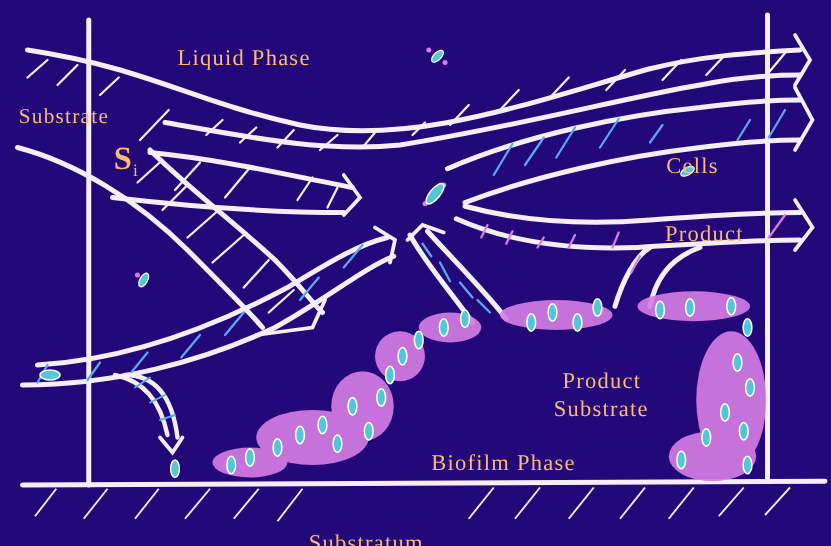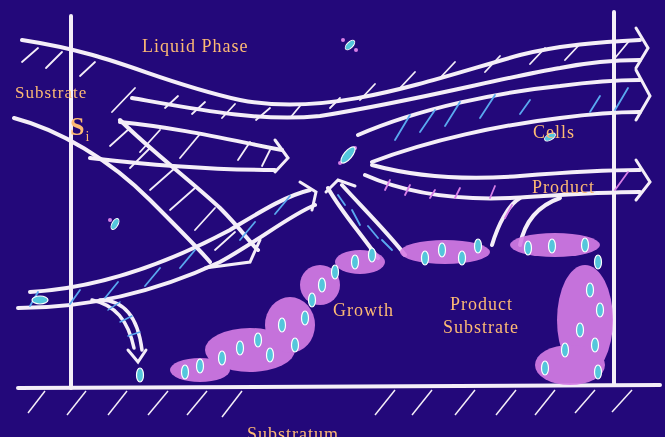--- a/index.html
+++ b/index.html
@@ -220,20 +220,20 @@
         </g>
     <ellipse cx="350" cy="45" rx="3" ry="6" fill="#54c6dc" stroke="#fff" stroke-width="1" transform="rotate(45 350 45)"></ellipse>
     <ellipse cx="115" cy="224" rx="3" ry="6" fill="#54c6dc" stroke="#fff" stroke-width="1" transform="rotate(30 115 224)"></ellipse>
     <ellipse cx="348" cy="155" rx="4" ry="10" fill="#54c6dc" stroke="#fff" stroke-width="1.2" transform="rotate(40 348 155)"></ellipse>
     <ellipse cx="550" cy="137" rx="3" ry="6" fill="#54c6dc" stroke="#fff" stroke-width="1" transform="rotate(60 550 137)"></ellipse>
   </g>
 </svg>
 
 <div class="lbl big" style="left:142px;top:36px;">Liquid Phase</div>
 <div class="lbl med" style="left:15px;top:83px;">Substrate</div>
-<div class="lbl" style="left:70px;top:112px;font-size:26px;font-weight:bold;"><span>S</span><sub style="font-size:14px;font-weight:normal;">i</sub></div>
+<div class="lbl" style="left:70px;top:112px;font-size:26px;font-weight:bold;padding-left:21px;"><span>S</span><sub style="font-size:14px;font-weight:normal;">i</sub></div>
 <div class="lbl big" style="left:533px;top:90px;margin-top:32px;">Cells</div>
 <div class="lbl big" style="left:532px;top:177px;">Product</div>
-<div class="lbl big" style="left:333px;top:300px;">Growth</div>
 <div class="lbl big" style="left:450px;top:294px;">Product</div>
 <div class="lbl big" style="left:443px;top:317px;">Substrate</div>
+<div class="lbl big" style="left:345px;top:360px;">Biofilm Phase</div>
 <div class="lbl big" style="left:247px;top:392px;margin-top:32px;">Substratum</div>
 </div>
 
 </body></html>

